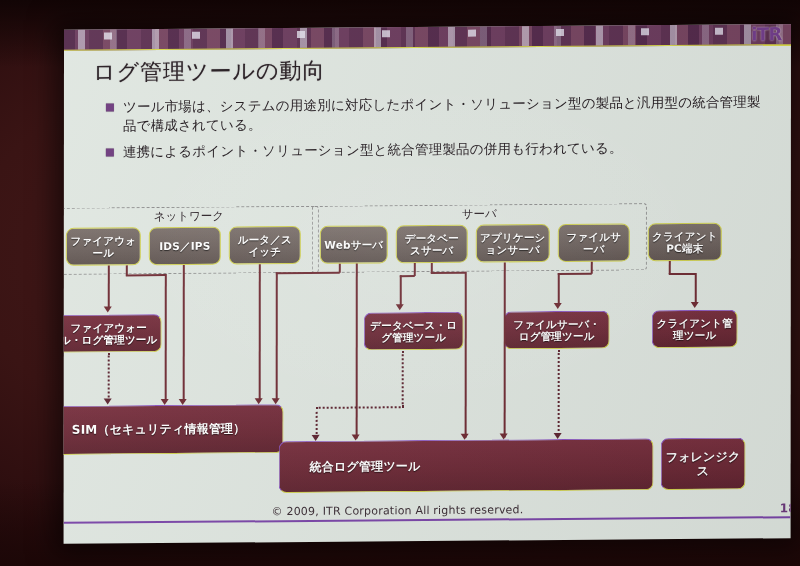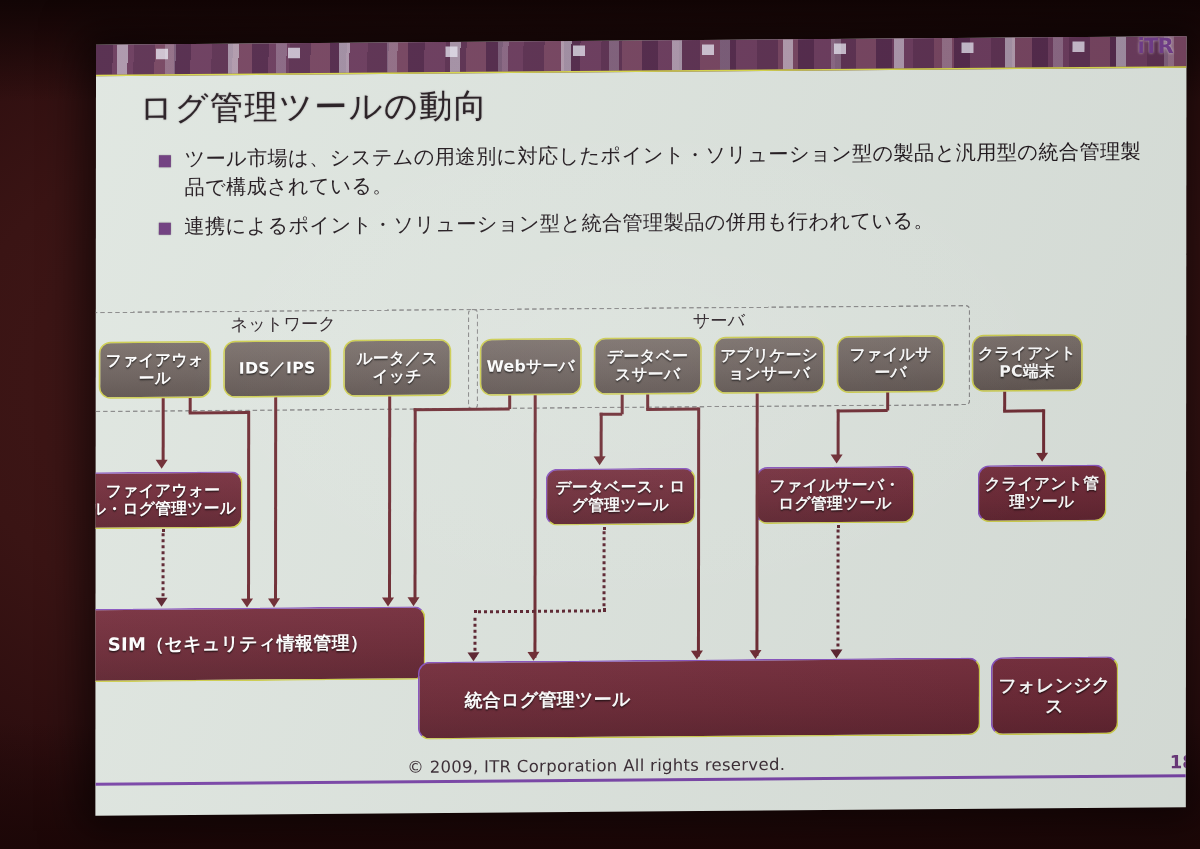--- a/index.html
+++ b/index.html
@@ -42,21 +42,21 @@
       repeating-linear-gradient(90deg,
         #52284a 0px,#52284a 11px,#6a3a5c 11px,#6a3a5c 25px,
         #5b2f50 25px,#5b2f50 39px,#75435f 39px,#75435f 52px);
     border-bottom:1.5px solid #d8d84a;
   }
   #header-band .mosaic-hilite{
     position:absolute;top:3px;height:7px;width:8px;background:rgba(235,235,245,.75);
   }
   #itr-logo{
     position:absolute;right:9px;top:-1px;
-    color:#6e3c86;font-weight:bold;font-size:14px;letter-spacing:-.5px;
+    color:#6e3c86;font-weight:bold;font-size:18px;letter-spacing:-.5px;
     font-family:"DejaVu Sans","Liberation Sans",sans-serif;
     text-shadow:0 0 2px rgba(255,255,255,.6);
     z-index:5;
   }
   #slide-title{
     position:absolute;left:29px;top:28px;
     font-size:22px;color:#241b20;letter-spacing:1px;
     text-shadow:0 0 1px rgba(60,40,50,.5);
   }
   #bullets{position:absolute;left:42px;top:68px;width:660px;}

